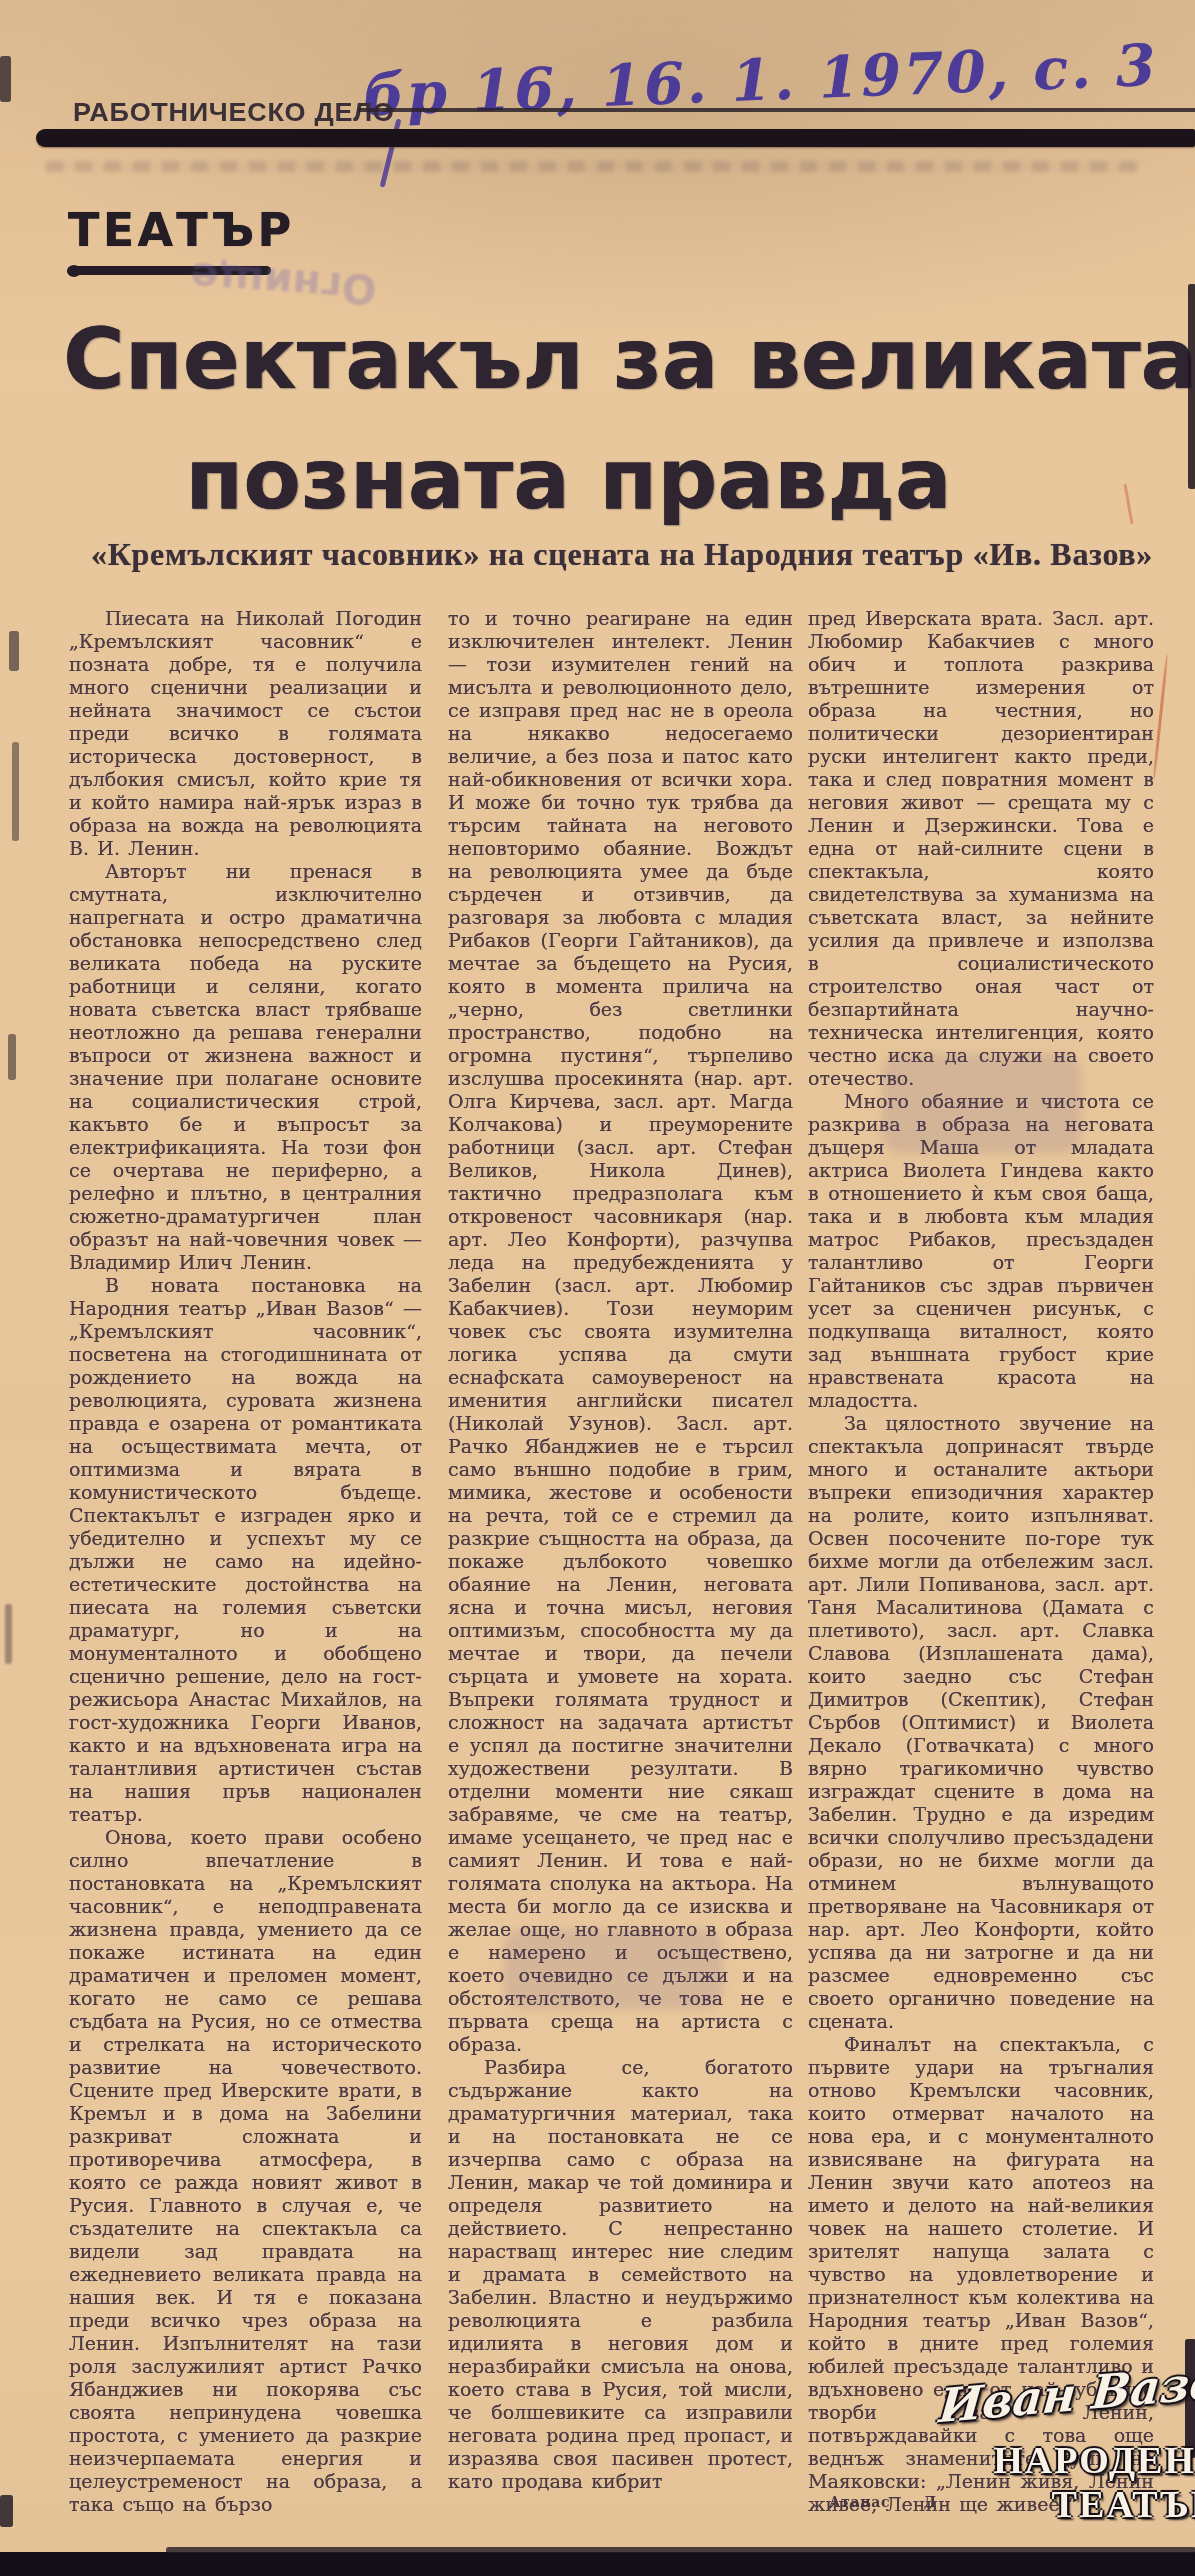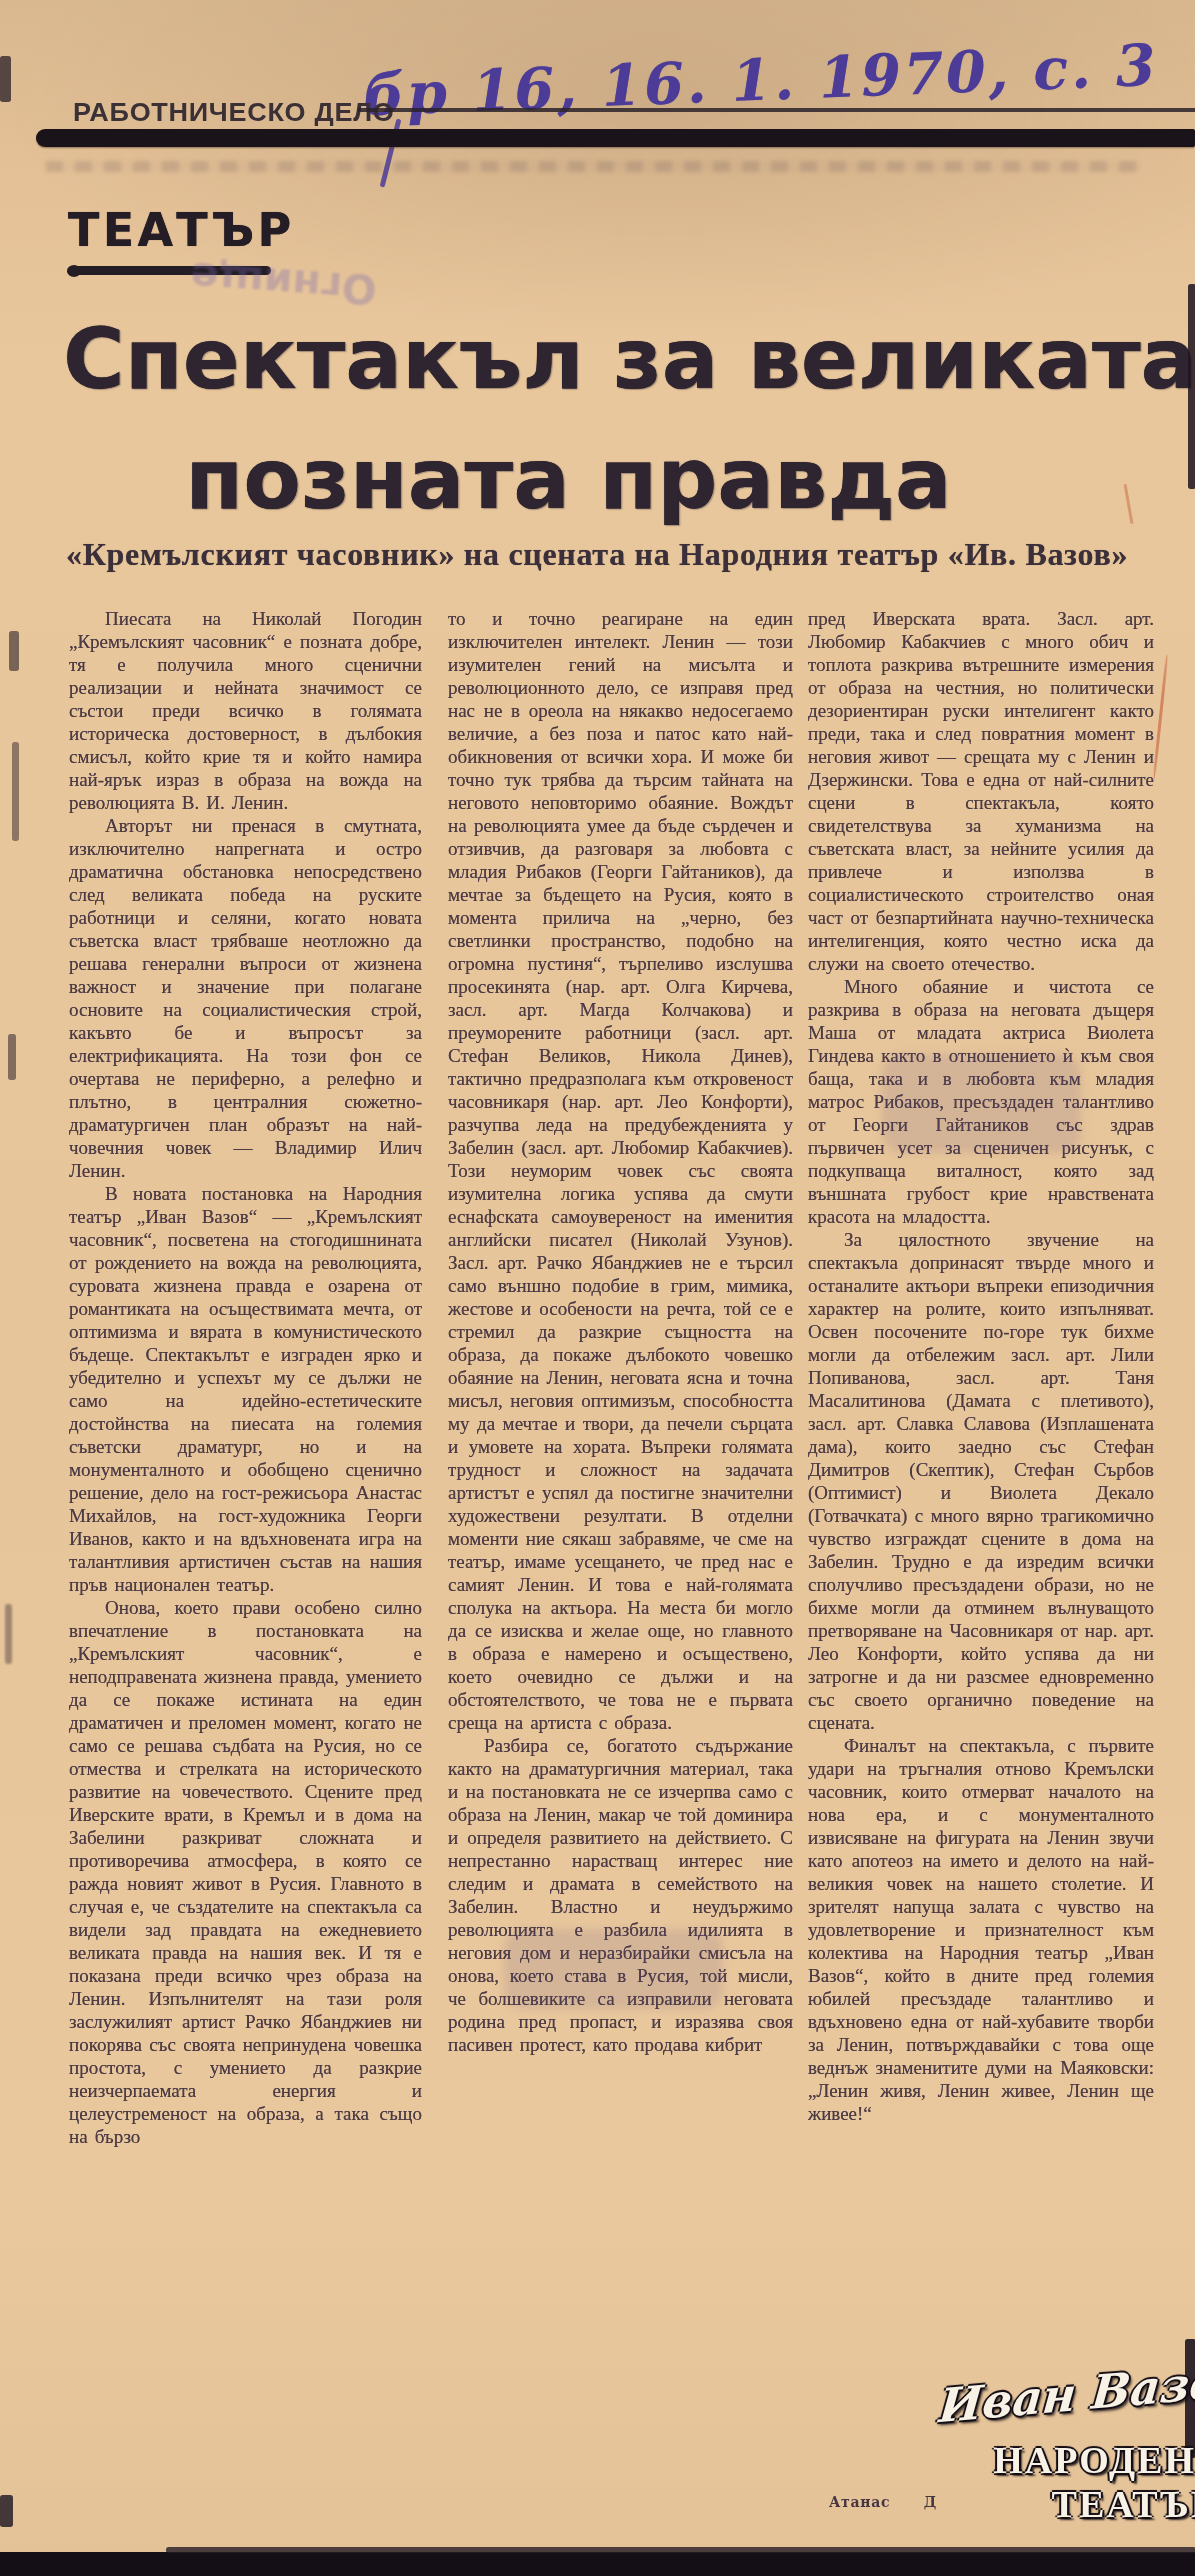--- a/index.html
+++ b/index.html
@@ -48,27 +48,27 @@
   }
   .title{
     left:63px;width:1107px;text-align:center;
     font-family:"DejaVu Sans", sans-serif;font-weight:bold;color:#2e2530;
     font-size:84px;letter-spacing:0px;white-space:nowrap;
     text-shadow:1.3px 1.3px 1.3px rgba(46,37,48,.35), 0 0 0.7px #2e2530;
   }
   .title-1{top:310px;}
   .title-2{top:430px;transform:translateX(-48px);}
   .subtitle{
-    left:66px;top:536px;width:1112px;
+    left:66px;top:536px;width:1112px;text-align:center;
     font-family:"Liberation Serif", serif;font-weight:bold;
     font-size:32px;color:#3b3039;letter-spacing:0.7px;white-space:nowrap;
     text-shadow:0 0 0.7px rgba(59,48,57,.7);
   }
   
-  .columns{left:0;top:607px;width:1196px;height:1945px;font-family:Liberation Serif, serif;}
+  .columns{left:0;top:607px;width:1196px;height:1945px;}
   .col{position:absolute;top:0;height:1945px;overflow:hidden;
     font-size:19px;line-height:23px;color:#4c3b45;
     text-align:justify;word-spacing:2.3px;
     text-shadow:0 0 0.5px rgba(76,59,69,.75);}
   .col-1{left:69px;width:353px;}
   .col-2{left:448px;width:345px;}
   .col-3{left:808px;width:346px;}
   .col p{margin:0;}
   .col p.ind{text-indent:36px;}
   

